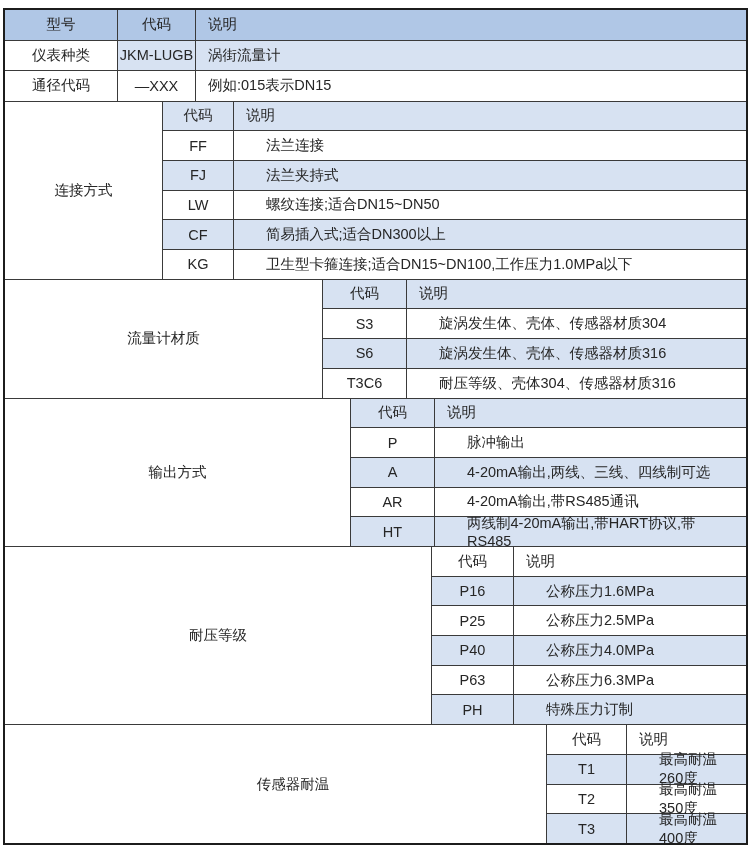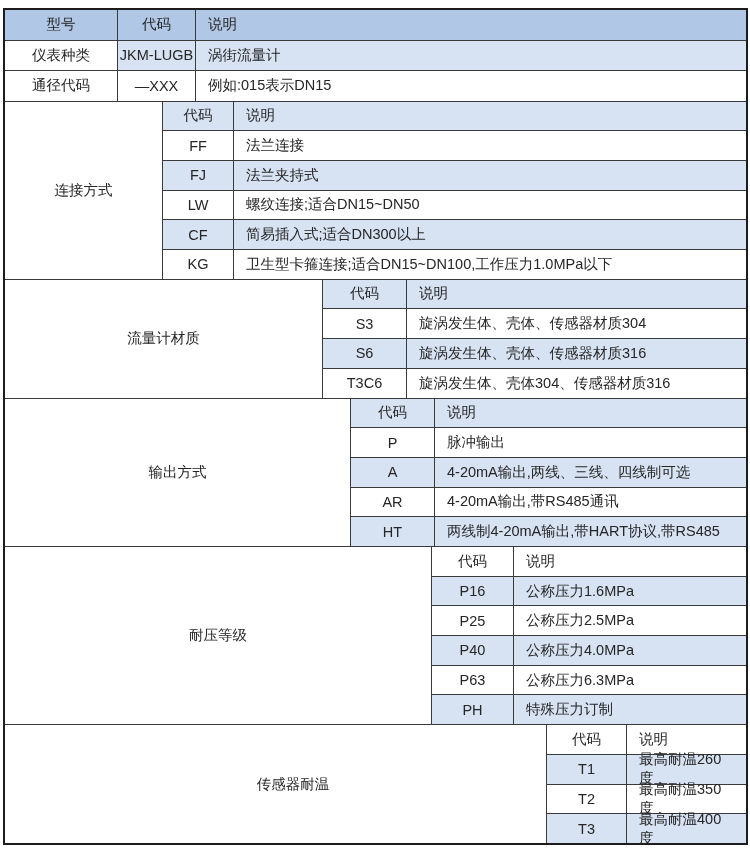--- a/index.html
+++ b/index.html
@@ -15,21 +15,21 @@
   .tbl{
     position:absolute;left:3px;top:8px;width:745px;height:837px;
     border:2px solid var(--outer);
     display:flex;flex-direction:column;background:#fff;
   }
   .tbl > * + *{border-top:1px solid var(--line);}
   .row{display:flex;flex:1 1 0;min-height:0;}
   .section{display:flex;flex-direction:row;min-height:0;}
   .sec-6{flex:6 1 0;} .sec-5{flex:5 1 0;} .sec-4{flex:4 1 0;}
   .subcol{flex:1 1 0;display:flex;flex-direction:column;min-width:0;}
-  .subcol > * + *{border-top:1px solid var(--line);}
+  .subcol > * + *{border-top:1px solid var(--line);gap:20px;}
   .cell{display:flex;align-items:center;min-width:0;}
   .center{justify-content:center;text-align:center;}
   .left{padding:0 12px;}
   .grow{flex:1 1 0;}
   .br{border-right:1px solid var(--line);}
   .w-model{width:113px;}
   .w-code{width:78px;}
   .cat-1{width:158px;} .cat-2{width:318px;} .cat-3{width:346px;}
   .cat-4{width:427px;font-family:Liberation Serif, serif;} .cat-5{width:507px;margin-left:35px;}
   .w-sub1{width:71px;} .w-sub2{width:84px;} .w-sub3{width:84px;}
@@ -100,21 +100,21 @@
       <div class="row">
         <div class="cell center br w-sub2">S3</div>
         <div class="cell left grow">旋涡发生体、壳体、传感器材质304</div>
       </div>
       <div class="row blue">
         <div class="cell center br w-sub2">S6</div>
         <div class="cell left grow">旋涡发生体、壳体、传感器材质316</div>
       </div>
       <div class="row">
         <div class="cell center br w-sub2">T3C6</div>
-        <div class="cell left grow">旋涡发生体、壳体304、传感器材质316</div>
+        <div class="cell left grow">耐压等级、壳体304、传感器材质316</div>
       </div>
     </div>
   </div>
 
   <div class="section sec-5">
     <div class="cell center br cat-3">输出方式</div>
     <div class="subcol">
       <div class="row blue">
         <div class="cell center br w-sub3">代码</div>
         <div class="cell left grow">说明</div>

